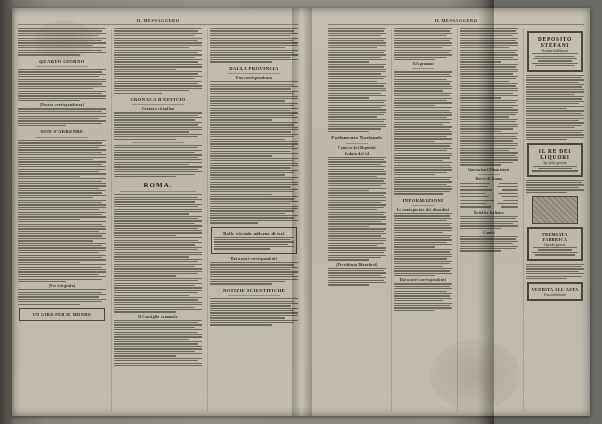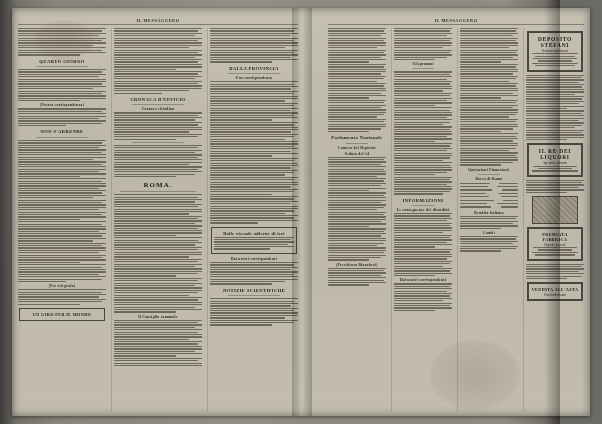--- a/index.html
+++ b/index.html
@@ -1,17 +1,17 @@
 <!DOCTYPE html>
 <html><head>
 <meta charset="utf-8">
 <style>
   html,body{margin:0;padding:0;background:#6b6b66;}
   body{width:602px;height:424px;overflow:hidden;font-family:"Liberation Serif",serif;}
-  #page{position:relative;width:560px;height:424px;background:#9a968c;}
+  #page{position:relative;width:494px;height:424px;background:#9a968c;}
   .scanbg{position:absolute;inset:0;background:
      radial-gradient(ellipse at 50% 50%, rgba(255,255,255,0.05), rgba(0,0,0,0.18) 80%),
      linear-gradient(90deg,#6f6d66 0%,#8e8a80 3%,#a8a399 10%,#b0aba0 45%,#a9a49a 55%,#b1aca1 90%,#8a867c 98%,#6d6b64 100%);}
   .sheet{position:absolute;top:8px;left:12px;width:578px;height:408px;
      background:linear-gradient(180deg,#c6c0b2,#bdb7a9 40%,#c3bdaf 100%);
      box-shadow:0 0 10px rgba(0,0,0,0.45) inset, 0 1px 4px rgba(0,0,0,0.5);}
   .gutter{position:absolute;top:8px;left:292px;width:20px;height:408px;
      background:linear-gradient(90deg,rgba(0,0,0,0.22),rgba(0,0,0,0.05) 35%,rgba(255,255,255,0.08) 50%,rgba(0,0,0,0.06) 65%,rgba(0,0,0,0.22));}
   .stain{position:absolute;border-radius:50%;pointer-events:none;}
   .page-half{position:absolute;top:0;height:408px;}

